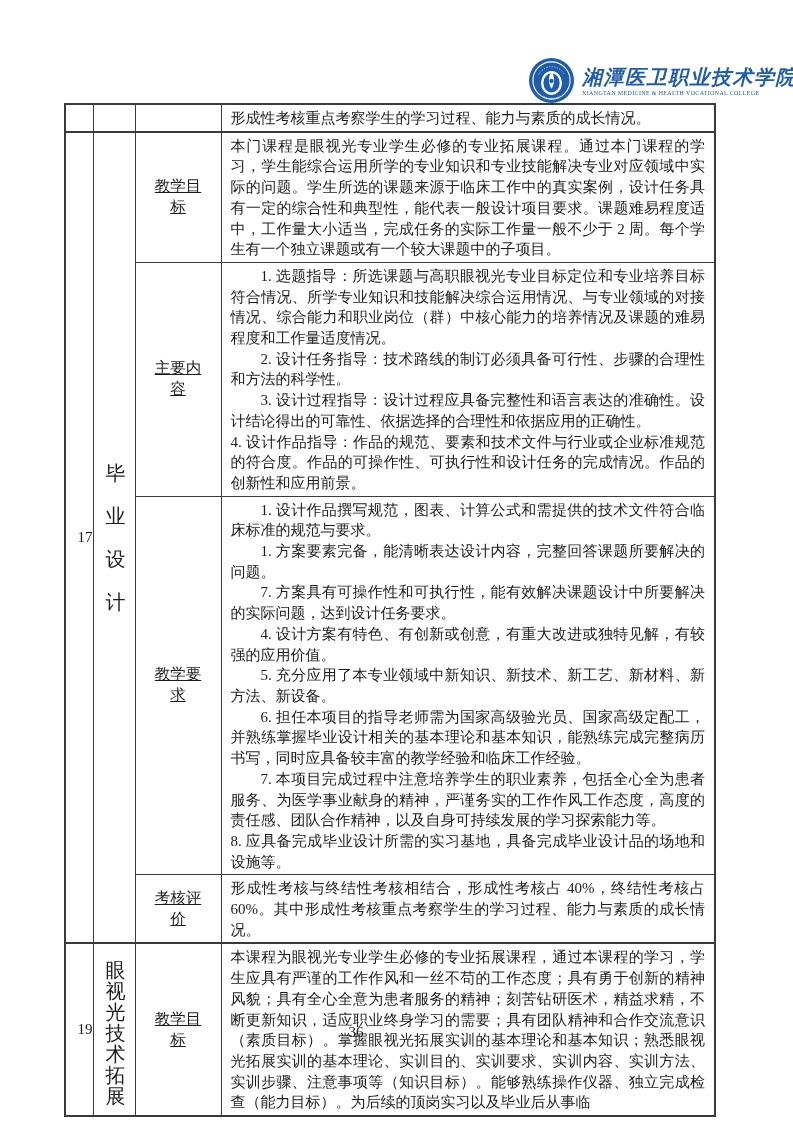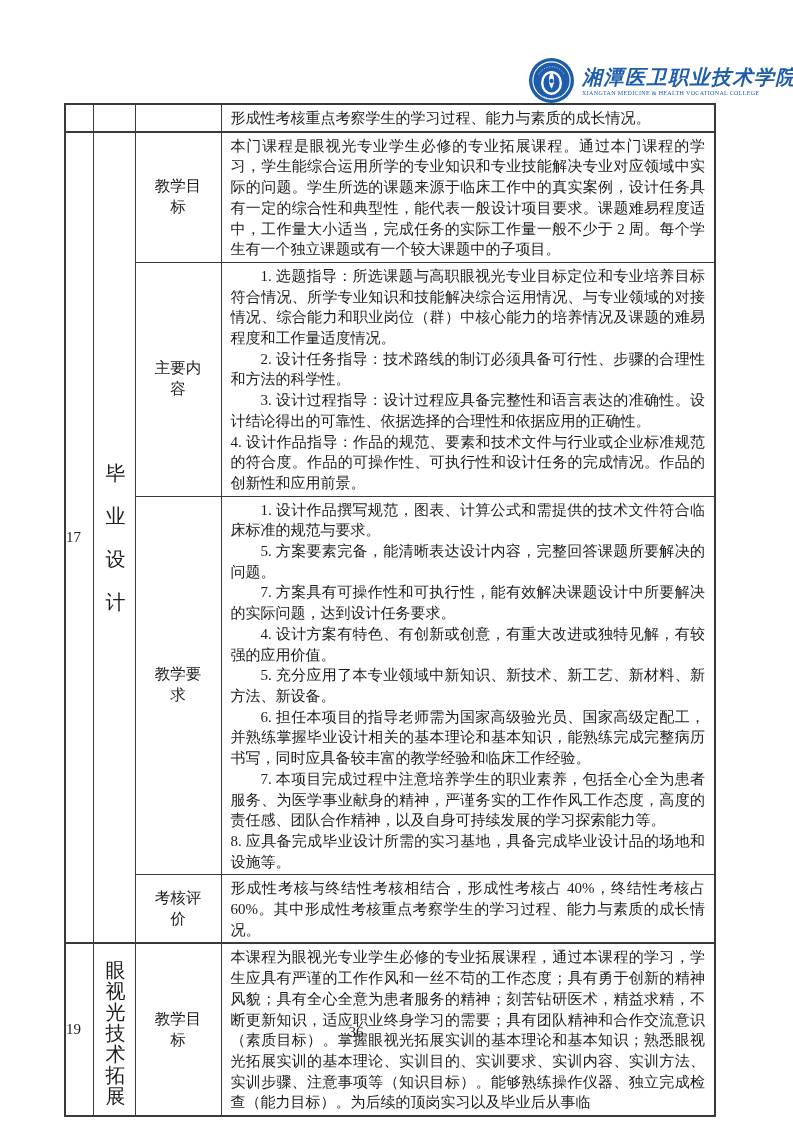--- a/index.html
+++ b/index.html
@@ -43,35 +43,35 @@
     overflow: hidden;
   }
   .col-num   { width: 28px; }
   .col-course{ width: 42px; }
   .col-label { width: 86px; }
   .col-content{ width: 494px; }
 
   tr.row-sep td { border-top: 2px solid #3a3a3a; }
 
   td.num-cell {
-    text-align: left; vertical-align: middle;
+    text-align: right; vertical-align: middle;
     font-size: 15px; padding: 0;
   }
   td.course-cell { vertical-align: middle; padding: 0; }
   .vert-name {
     width: 17px; margin: 0 auto;
     font-size: 20px; text-align: center;
     word-break: break-all;
   }
   .vert-name.r17 { line-height: 43px; }
   .vert-name.r18 { line-height: 20.9px; margin-top: 7px; }
 
   td.label-cell {
     text-align: center; vertical-align: middle;
-    font-size: 15.5px; padding: 0 18px;
+    font-size: 15.5px; padding: 0 18px; text-decoration: underline;
   }
 
   td.content-cell { padding: 3px 9px 2px 9px; }
   td.content-cell.vcenter { vertical-align: middle; }
   .para {
     margin: 0;
     font-size: 15px; line-height: 20.7px;
     text-align: justify;
     font-family: "Liberation Serif", serif;
   }
@@ -148,21 +148,21 @@
       <p class="para indent">2. 设计任务指导：技术路线的制订必须具备可行性、步骤的合理性和方法的科学性。</p>
       <p class="para indent">3. 设计过程指导：设计过程应具备完整性和语言表达的准确性。设计结论得出的可靠性、依据选择的合理性和依据应用的正确性。</p>
       <p class="para">4. 设计作品指导：作品的规范、要素和技术文件与行业或企业标准规范的符合度。作品的可操作性、可执行性和设计任务的完成情况。作品的创新性和应用前景。</p>
     </td>
   </tr>
 
   <tr class="h-req17">
     <td class="label-cell">教学要求</td>
     <td class="content-cell">
       <p class="para indent">1. 设计作品撰写规范，图表、计算公式和需提供的技术文件符合临床标准的规范与要求。</p>
-      <p class="para indent">5. 方案要素完备，能清晰表达设计内容，完整回答课题所要解决的问题。</p>
+      <p class="para indent">1. 方案要素完备，能清晰表达设计内容，完整回答课题所要解决的问题。</p>
       <p class="para indent">7. 方案具有可操作性和可执行性，能有效解决课题设计中所要解决的实际问题，达到设计任务要求。</p>
       <p class="para indent">4. 设计方案有特色、有创新或创意，有重大改进或独特见解，有较强的应用价值。</p>
       <p class="para indent">5. 充分应用了本专业领域中新知识、新技术、新工艺、新材料、新方法、新设备。</p>
       <p class="para indent">6. 担任本项目的指导老师需为国家高级验光员、国家高级定配工，并熟练掌握毕业设计相关的基本理论和基本知识，能熟练完成完整病历书写，同时应具备较丰富的教学经验和临床工作经验。</p>
       <p class="para indent">7. 本项目完成过程中注意培养学生的职业素养，包括全心全为患者服务、为医学事业献身的精神，严谨务实的工作作风工作态度，高度的责任感、团队合作精神，以及自身可持续发展的学习探索能力等。</p>
       <p class="para">8. 应具备完成毕业设计所需的实习基地，具备完成毕业设计品的场地和设施等。</p>
     </td>
   </tr>
 
   <tr class="h-eval17">

